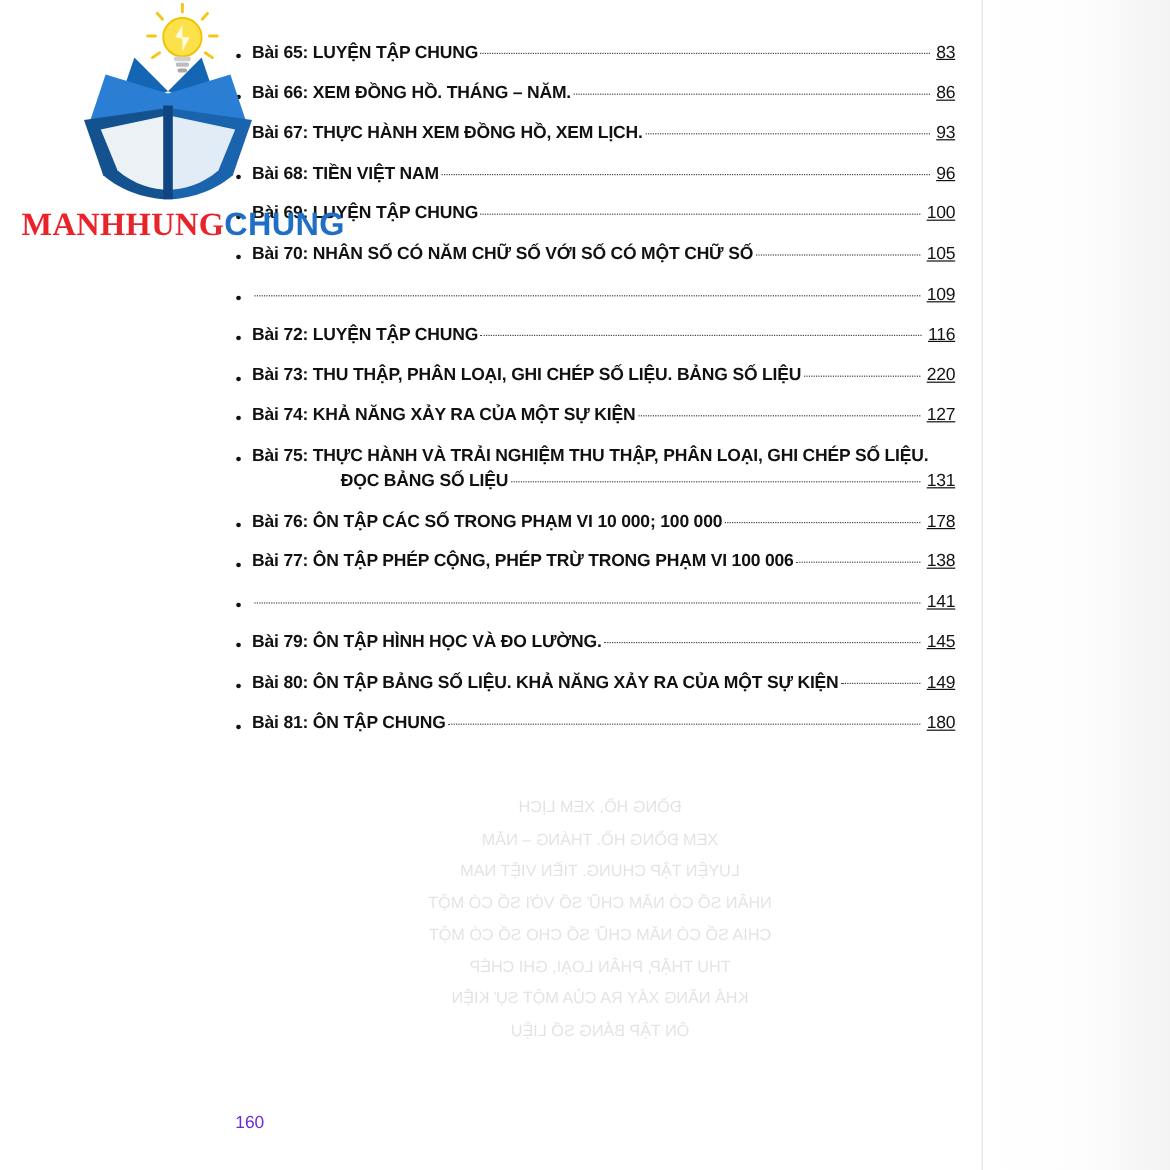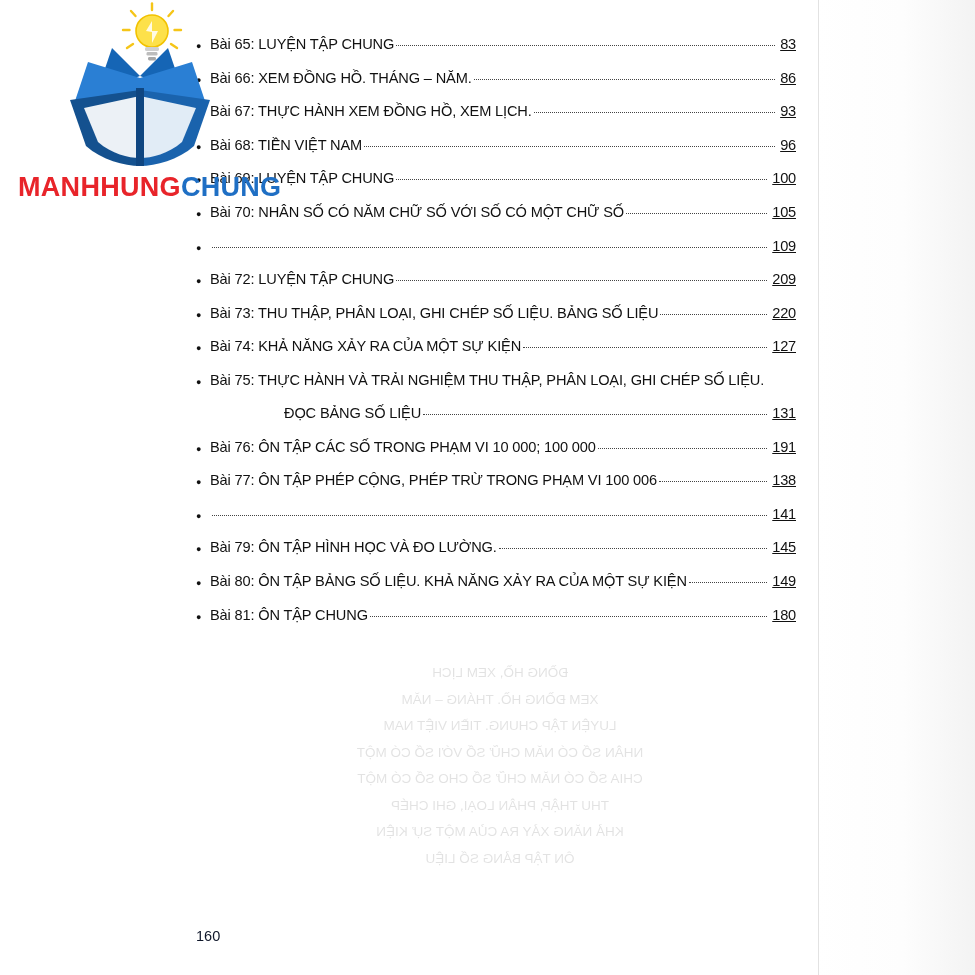--- a/index.html
+++ b/index.html
@@ -74,21 +74,21 @@
     left: 0px;
     top: 170px;
     width: 290px;
     height: 40px;
     font-family: "Liberation Sans", sans-serif;
     font-weight: bold;
     font-size: 27px;
     letter-spacing: 0.3px;
     white-space: nowrap;
   }
-  #wm-text .red { color: #e8242a; }
+  #wm-text .red { color: #e8242a; font-family: Liberation Serif, serif; }
   #wm-text .blue { color: #1f6fc4; }
 
   
   #toc {
     position: absolute;
     left: 196px;
     top: 36px;
     width: 600px;
   }
   .toc-row {
@@ -114,27 +114,28 @@
   }
   .line1 {
     display: flex;
     align-items: baseline;
     width: 100%;
   }
   .line2 {
     display: flex;
     align-items: baseline;
     width: 100%;
-    margin-top: 16px;
+    margin-top: 4px;
     padding-left: 74px;
     box-sizing: border-box;
   }
   .label {
     white-space: nowrap;
     letter-spacing: -0.15px;
+    font-weight: bold;
   }
   .dots {
     flex: 1 1 auto;
     min-width: 6px;
     margin: 0 1px 0 2px;
     border-bottom: 1.5px dotted #444;
     transform: translateY(-3px);
     height: 10px;
   }
   .page-no {
@@ -160,21 +161,21 @@
     pointer-events: none;
     user-select: none;
   }
 
   
   #folio {
     position: absolute;
     left: 196px;
     top: 928px;
     font-size: 14.5px;
-    color: #0f172a;
+    color: #6d28d9;
   }
 </style>
 </head>
 <body>
 
 <div id="page">
 
   <div id="page-edge"></div>
   <div id="edge-line"></div>
 
@@ -283,21 +284,21 @@
             <span class="page-no">109</span>
           </div>
         </div>
       </div>
       <div class="toc-row">
         <span class="bullet">●</span>
         <div class="entry">
           <div class="line1">
             <span class="label">Bài 72: LUYỆN TẬP CHUNG</span>
             <span class="dots"></span>
-            <span class="page-no">209</span>
+            <span class="page-no">116</span>
           </div>
         </div>
       </div>
       <div class="toc-row">
         <span class="bullet">●</span>
         <div class="entry">
           <div class="line1">
             <span class="label">Bài 73: THU THẬP, PHÂN LOẠI, GHI CHÉP SỐ LIỆU. BẢNG SỐ LIỆU</span>
             <span class="dots"></span>
             <span class="page-no">220</span>
@@ -326,21 +327,21 @@
             <span class="page-no">131</span>
           </div>
         </div>
       </div>
       <div class="toc-row">
         <span class="bullet">●</span>
         <div class="entry">
           <div class="line1">
             <span class="label">Bài 76: ÔN TẬP CÁC SỐ TRONG PHẠM VI 10 000; 100 000</span>
             <span class="dots"></span>
-            <span class="page-no">191</span>
+            <span class="page-no">178</span>
           </div>
         </div>
       </div>
       <div class="toc-row">
         <span class="bullet">●</span>
         <div class="entry">
           <div class="line1">
             <span class="label">Bài 77: ÔN TẬP PHÉP CỘNG, PHÉP TRỪ TRONG PHẠM VI 100 006</span>
             <span class="dots"></span>
             <span class="page-no">138</span>

